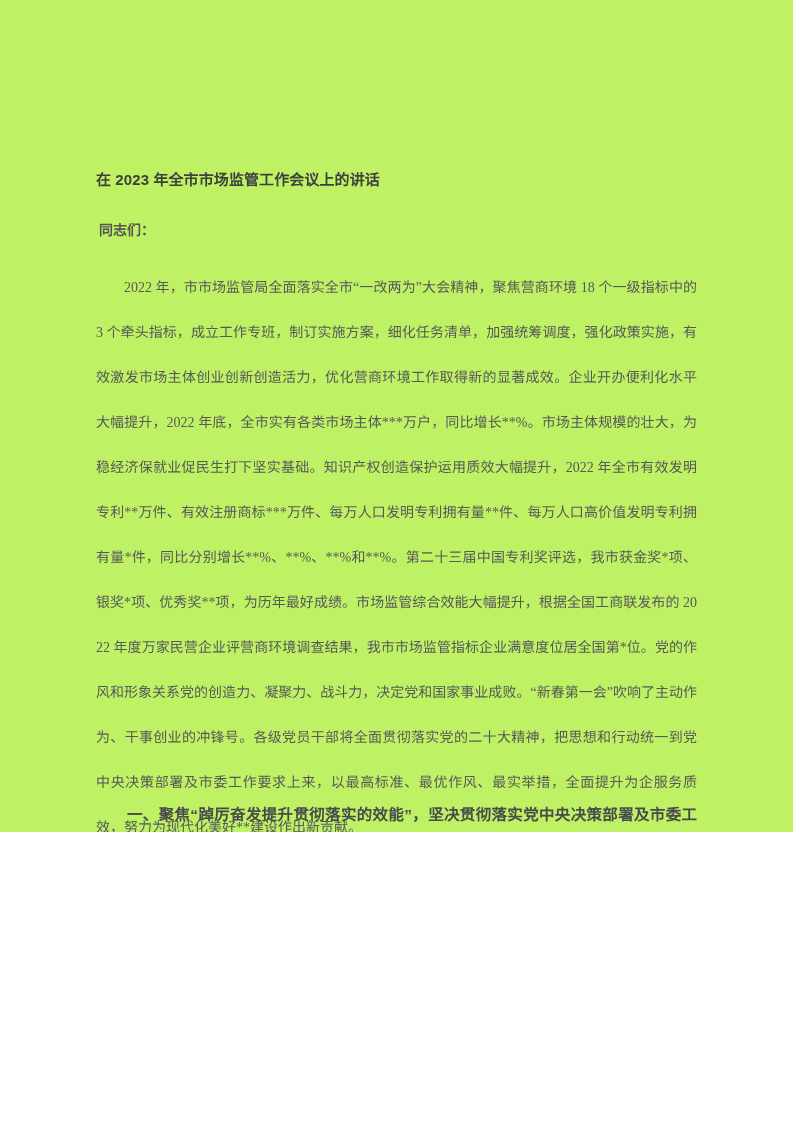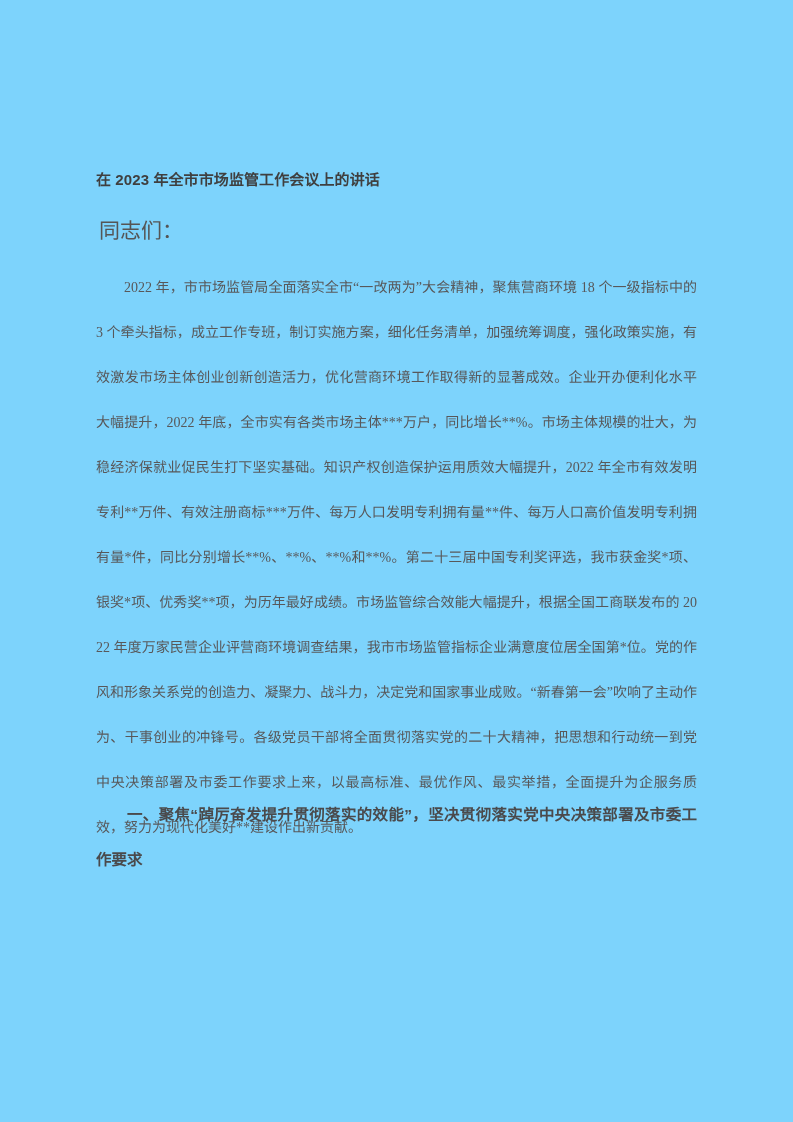--- a/index.html
+++ b/index.html
@@ -5,22 +5,22 @@
 <style>
   html, body {
     margin: 0;
     padding: 0;
     background: #ffffff;
   }
 
   .page {
     position: relative;
     width: 793px;
-    height: 1122px;
-    background: #7dd3fc;
+    height: 832px;
+    background: #bef264;
     margin: 0 auto;
     overflow: hidden;
     font-family: "Liberation Serif", "DejaVu Serif", serif;
     -webkit-font-smoothing: antialiased;
   }
 
   .content {
     position: absolute;
     left: 96px;
     top: 0;
@@ -39,25 +39,26 @@
     top: 170px;
     left: 0;
     white-space: nowrap;
     letter-spacing: 0.1px;
   }
 
   .salutation {
     position: absolute;
     top: 220px;
     left: 3px;
-    font-size: 21px;
+    font-size: 14px;
     line-height: 22px;
     color: #555555;
     margin: 0;
     white-space: nowrap;
+    font-weight: bold;
   }
 
   .body-para {
     position: absolute;
     top: 265px;
     left: 0;
     width: 601px;
     margin: 0;
     font-size: 14px;
     line-height: 45px;

